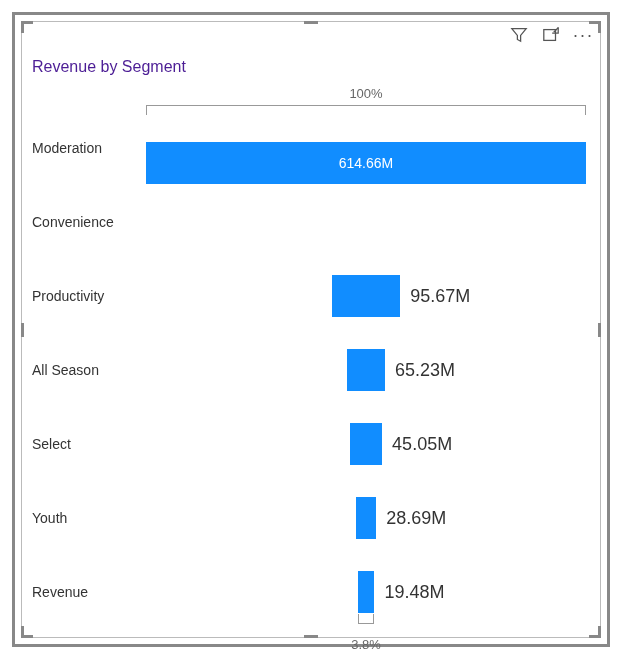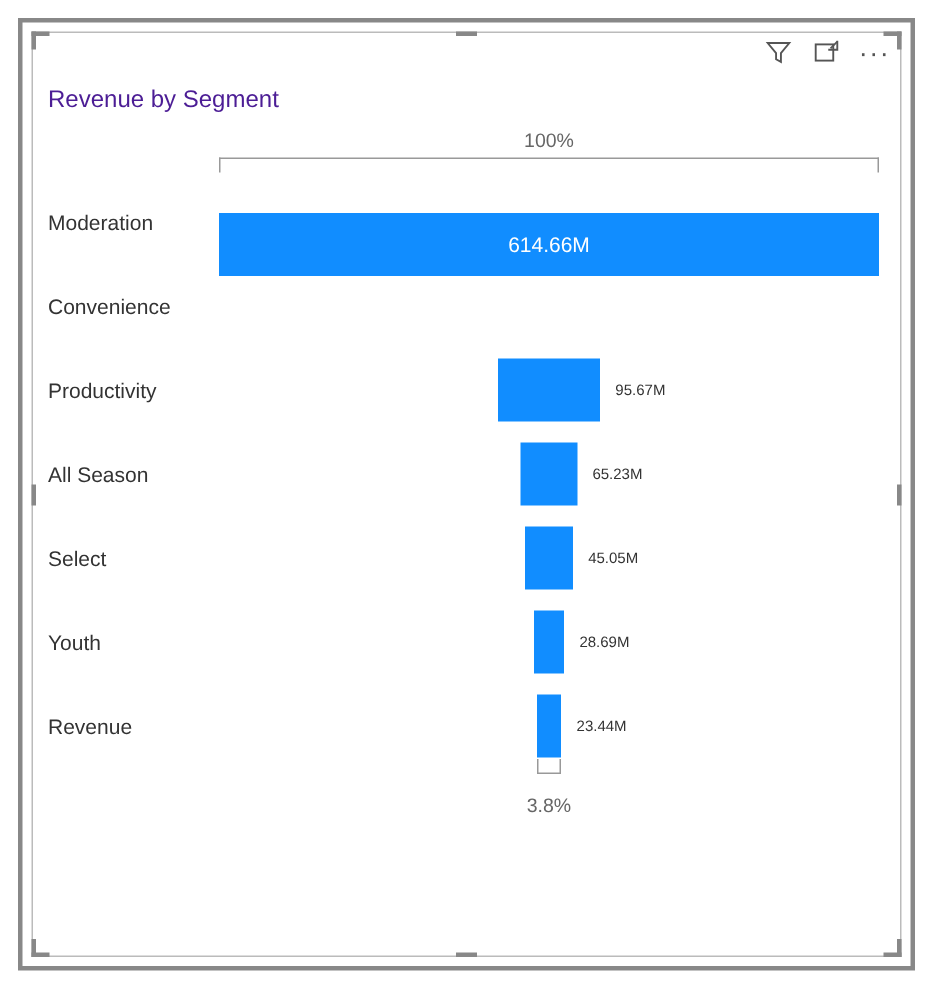--- a/index.html
+++ b/index.html
@@ -116,21 +116,21 @@
     position: absolute; width: 1px; height: 10px; background: #999; top: 0;
   }
   .bracket-line-top .tick-l, .bracket-line-bot .tick-l { left: 0; }
   .bracket-line-top .tick-r, .bracket-line-bot .tick-r { right: 0; }
   .bracket-line-bot { border-top: 1px solid #999; }
   .bracket-line-bot .tick-l, .bracket-line-bot .tick-r { top: -10px; }
 
   .rows {
     display: flex;
     flex-direction: column;
-    gap: 14px;
+    gap: 32px;
     margin-top: 12px;
     margin-bottom: 10px;
   }
   .row {
     display: flex;
     align-items: center;
     height: 42px;
   }
   .row .cat {
     width: 110px;
@@ -151,21 +151,21 @@
     background: #118dff;
     height: 100%;
     display: flex;
     align-items: center;
     justify-content: center;
     color: #fff;
     font-size: 14px;
   }
   .label-out {
     position: absolute;
-    font-size: 10px;
+    font-size: 18px;
     color: #333;
     white-space: nowrap;
   }
 </style>
 </head>
 <body>
 
 <div class="outer-frame">
   <div class="inner-tile">
 
@@ -246,21 +246,21 @@
             <div class="cat">Youth</div>
             <div class="bar-cell">
               <div class="bar" style="width: 20.5375px;"></div>
               <div class="label-out" style="left: calc(50% + 20.2688px);">28.69M</div>
             </div>
           </div>
           <div class="row">
             <div class="cat">Revenue</div>
             <div class="bar-cell">
               <div class="bar" style="width: 16.7794px;"></div>
-              <div class="label-out" style="left: calc(50% + 18.3897px);">23.44M</div>
+              <div class="label-out" style="left: calc(50% + 18.3897px);">19.48M</div>
             </div>
           </div>
         </div>
 
       <div class="bracket-row">
         <div class="bracket-bottom">
           <div class="bracket-line-bot" id="bracket-bot-line" style="width: 16.7794px;">
             <div class="tick-l"></div>
               <div class="tick-r"></div>
           </div>

